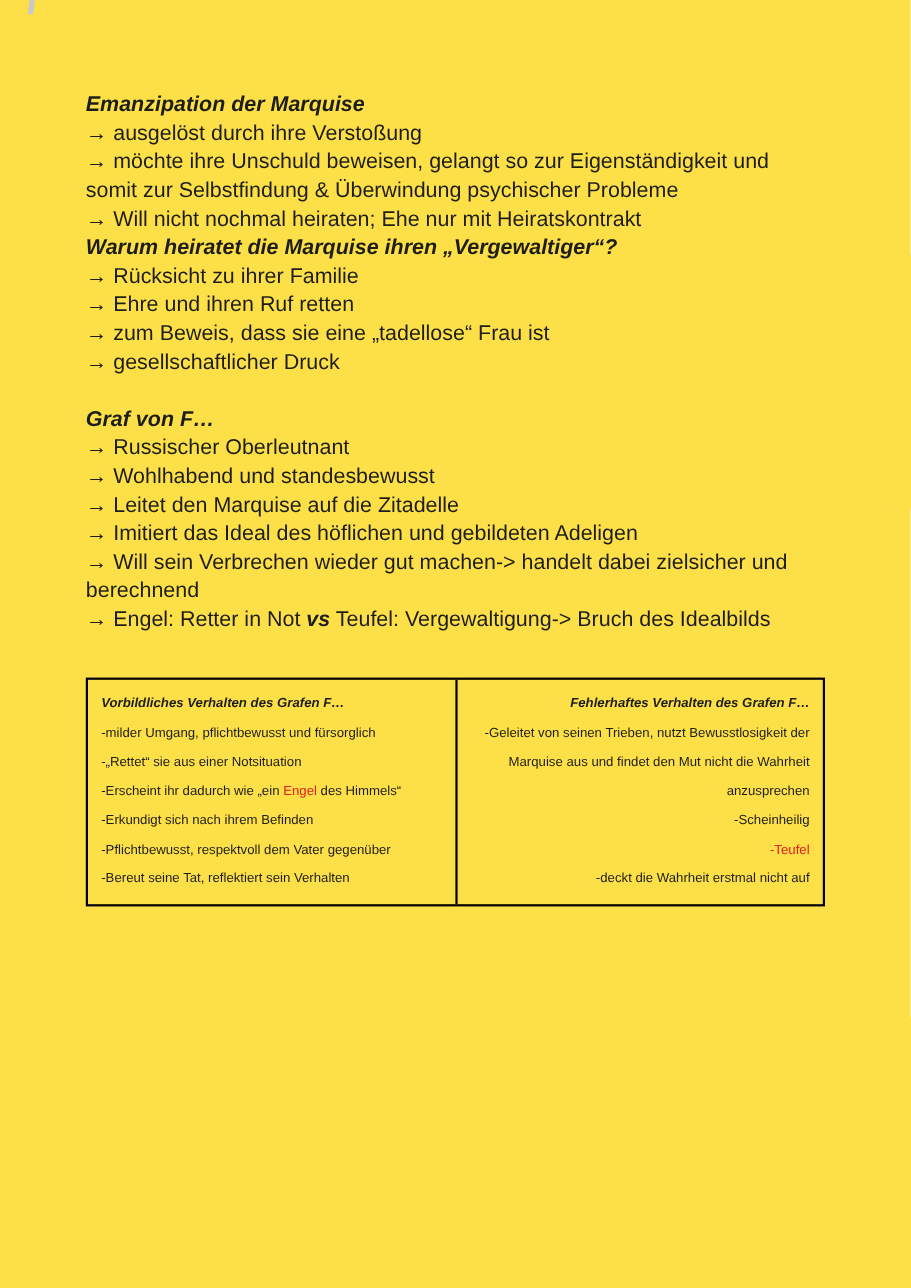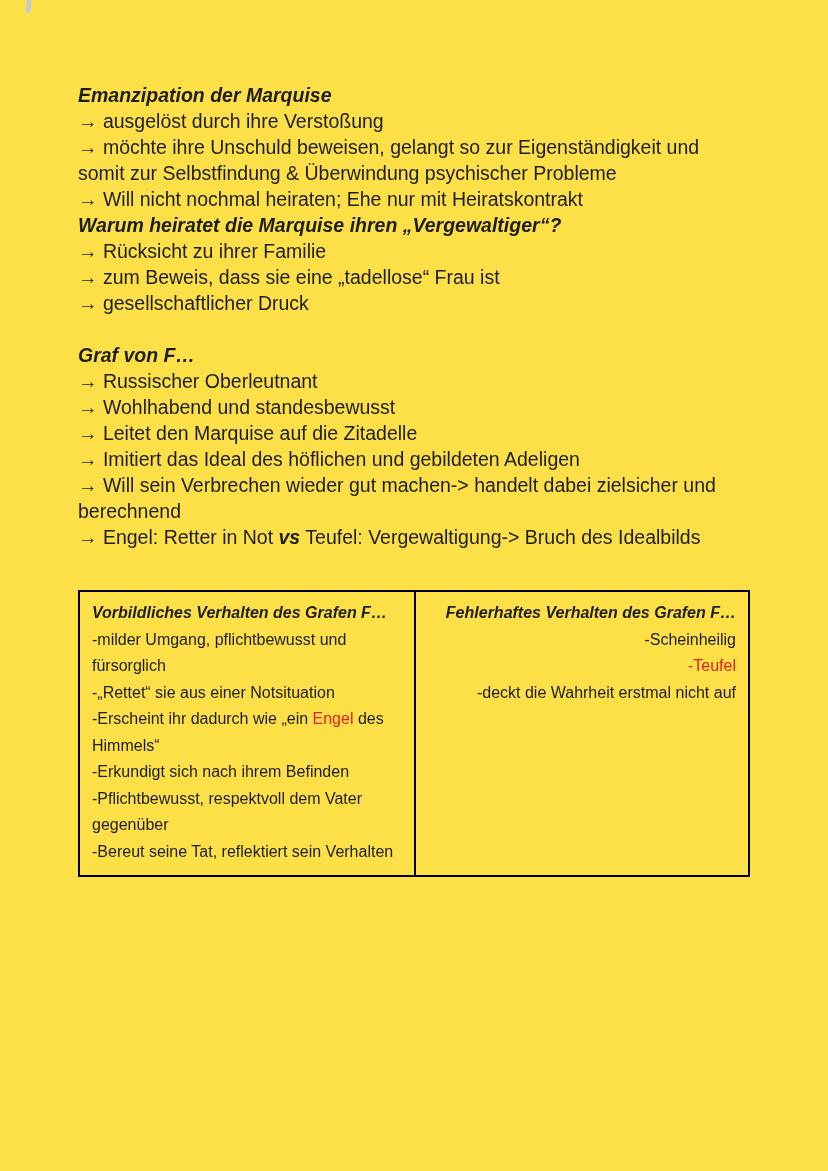--- a/index.html
+++ b/index.html
@@ -35,21 +35,21 @@
     display:flex;
     width:672px;
     margin-top:40px;
     border:2px solid #000;
     box-sizing:border-box;
   }
   .notes-col {
     width:50%;
     box-sizing:border-box;
     padding:8px 12px 10px 12px;
-    font-size:16px;
+    font-size:12px;
     line-height:26.5px;
   }
   .notes-col + .notes-col { border-left:2px solid #000;text-align:right; }
   .table-header {
     font-weight:bold;
     font-style:italic;
   }
 </style>
 </head>
 <body>
@@ -60,20 +60,21 @@
   <div>
     <div class="heading">Emanzipation der Marquise</div>
     <div class="line">→ ausgelöst durch ihre Verstoßung</div>
     <div class="line">→ möchte ihre Unschuld beweisen, gelangt so zur Eigenständigkeit und somit zur Selbstfindung &amp; Überwindung psychischer Probleme</div>
     <div class="line">→ Will nicht nochmal heiraten; Ehe nur mit Heiratskontrakt</div>
   </div>
 
   <div>
     <div class="heading">Warum heiratet die Marquise ihren „Vergewaltiger“?</div>
     <div class="line">→ Rücksicht zu ihrer Familie</div>
+    <div class="line">→ Ehre und ihren Ruf retten</div>
     <div class="line">→ zum Beweis, dass sie eine „tadellose“ Frau ist</div>
     <div class="line">→ gesellschaftlicher Druck</div>
   </div>
 
   <div class="section-gap">
     <div class="heading">Graf von F…</div>
     <div class="line">→ Russischer Oberleutnant</div>
     <div class="line">→ Wohlhabend und standesbewusst</div>
     <div class="line">→ Leitet den Marquise auf die Zitadelle</div>
     <div class="line">→ Imitiert das Ideal des höflichen und gebildeten Adeligen</div>
@@ -86,18 +87,19 @@
       <div class="table-header">Vorbildliches Verhalten des Grafen F…</div>
       <div class="line">-milder Umgang, pflichtbewusst und fürsorglich</div>
       <div class="line">-„Rettet“ sie aus einer Notsituation</div>
       <div class="line"><span>-Erscheint ihr dadurch wie „ein </span><span class="red">Engel</span><span> des Himmels“</span></div>
       <div class="line">-Erkundigt sich nach ihrem Befinden</div>
       <div class="line">-Pflichtbewusst, respektvoll dem Vater gegenüber</div>
       <div class="line">-Bereut seine Tat, reflektiert sein Verhalten</div>
     </div>
     <div class="notes-col">
       <div class="table-header">Fehlerhaftes Verhalten des Grafen F…</div>
+      <div class="line">-Geleitet von seinen Trieben, nutzt Bewusstlosigkeit der Marquise aus und findet den Mut nicht die Wahrheit anzusprechen</div>
       <div class="line">-Scheinheilig</div>
       <div class="line red">-Teufel</div>
       <div class="line">-deckt die Wahrheit erstmal nicht auf</div>
     </div>
   </div>
 </div>
 
 </body></html>

